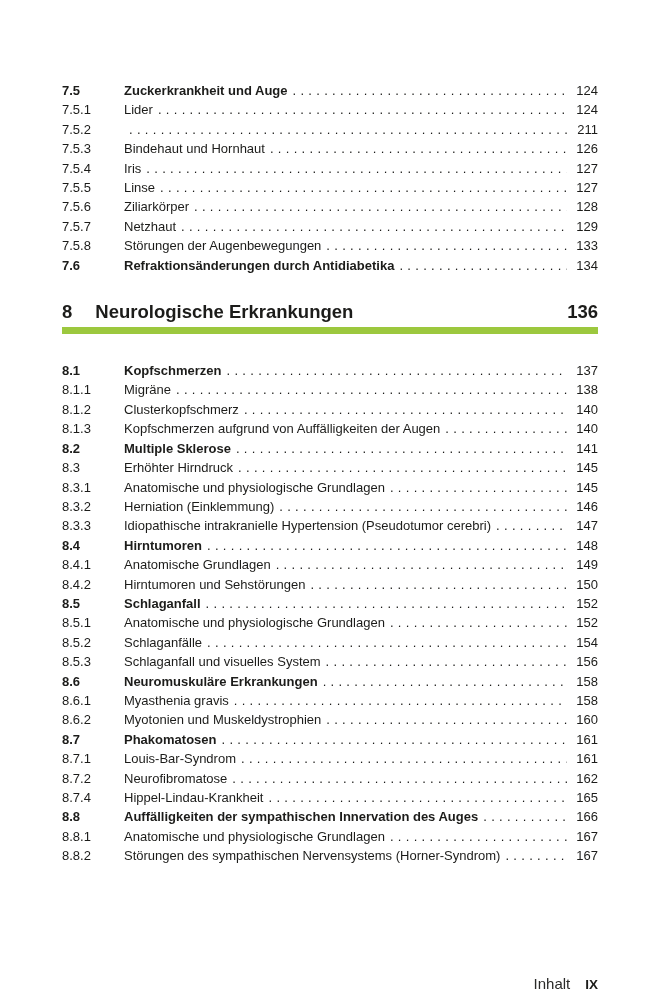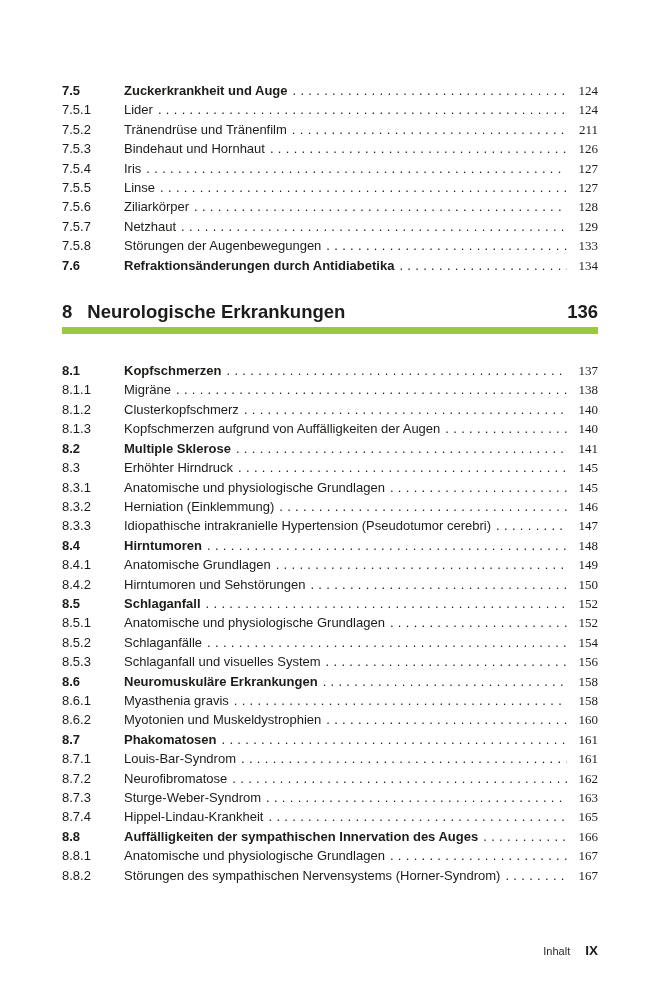--- a/index.html
+++ b/index.html
@@ -48,21 +48,20 @@
     color: #1c1c1a;
   }
   .toc-leader::after {
     content: "..........................................................................................................";
     letter-spacing: 4.3px;
   }
   .toc-page {
     flex: 0 0 auto;
     min-width: 24px;
     text-align: right;
-    font-family: Liberation Serif, serif;
   }
   .toc-row.em .toc-num,
   .toc-row.em .toc-title {
     font-weight: bold;
   }
   
   .sec-prev { margin-top: 81px; }
   .sec-main { margin-top: 27px; }
   
   .chapter-heading {
@@ -73,42 +72,44 @@
     font-size: 18.5px;
     line-height: 24px;
     white-space: nowrap;
   }
   .chapter-num {
     flex: 0 0 auto;
     margin-right: 15px;
   }
   .chapter-title {
     flex: 1 1 auto;
+    margin-left: 8px;
   }
   .chapter-page {
     flex: 0 0 auto;
     text-align: right;
   }
   .chapter-bar {
     margin-top: 3px;
     height: 7px;
     width: 100%;
     background: #9cc83e;
   }
   
   .footer {
     position: absolute;
     right: 62px;
     top: 943px;
     display: flex;
     align-items: baseline;
   }
   .footer-label {
-    font-size: 11px;
+    font-size: 15px;
     color: #2a2a28;
+    margin-top: 32px;
   }
   .footer-folio {
     font-size: 13.5px;
     font-weight: bold;
     margin-left: 15px;
   }
 </style>
 </head>
 <body>
 
@@ -123,21 +124,20 @@
     <span class="toc-page">124</span>
   </div>
         <div class="toc-row">
     <span class="toc-num">7.5.1</span>
     <span class="toc-title">Lider</span>
     <span class="toc-leader"></span>
     <span class="toc-page">124</span>
   </div>
         <div class="toc-row">
     <span class="toc-num">7.5.2</span>
-    <span class="toc-title">Tränendrüse und Tränenfilm</span>
     <span class="toc-leader"></span>
     <span class="toc-page">211</span>
   </div>
         <div class="toc-row">
     <span class="toc-num">7.5.3</span>
     <span class="toc-title">Bindehaut und Hornhaut</span>
     <span class="toc-leader"></span>
     <span class="toc-page">126</span>
   </div>
         <div class="toc-row">
@@ -312,26 +312,20 @@
     <span class="toc-leader"></span>
     <span class="toc-page">161</span>
   </div>
         <div class="toc-row">
     <span class="toc-num">8.7.2</span>
     <span class="toc-title">Neurofibromatose</span>
     <span class="toc-leader"></span>
     <span class="toc-page">162</span>
   </div>
         <div class="toc-row">
-    <span class="toc-num">8.7.3</span>
-    <span class="toc-title">Sturge-Weber-Syndrom</span>
-    <span class="toc-leader"></span>
-    <span class="toc-page">163</span>
-  </div>
-        <div class="toc-row">
     <span class="toc-num">8.7.4</span>
     <span class="toc-title">Hippel-Lindau-Krankheit</span>
     <span class="toc-leader"></span>
     <span class="toc-page">165</span>
   </div>
         <div class="toc-row em">
     <span class="toc-num">8.8</span>
     <span class="toc-title">Auffälligkeiten der sympathischen Innervation des Auges</span>
     <span class="toc-leader"></span>
     <span class="toc-page">166</span>

